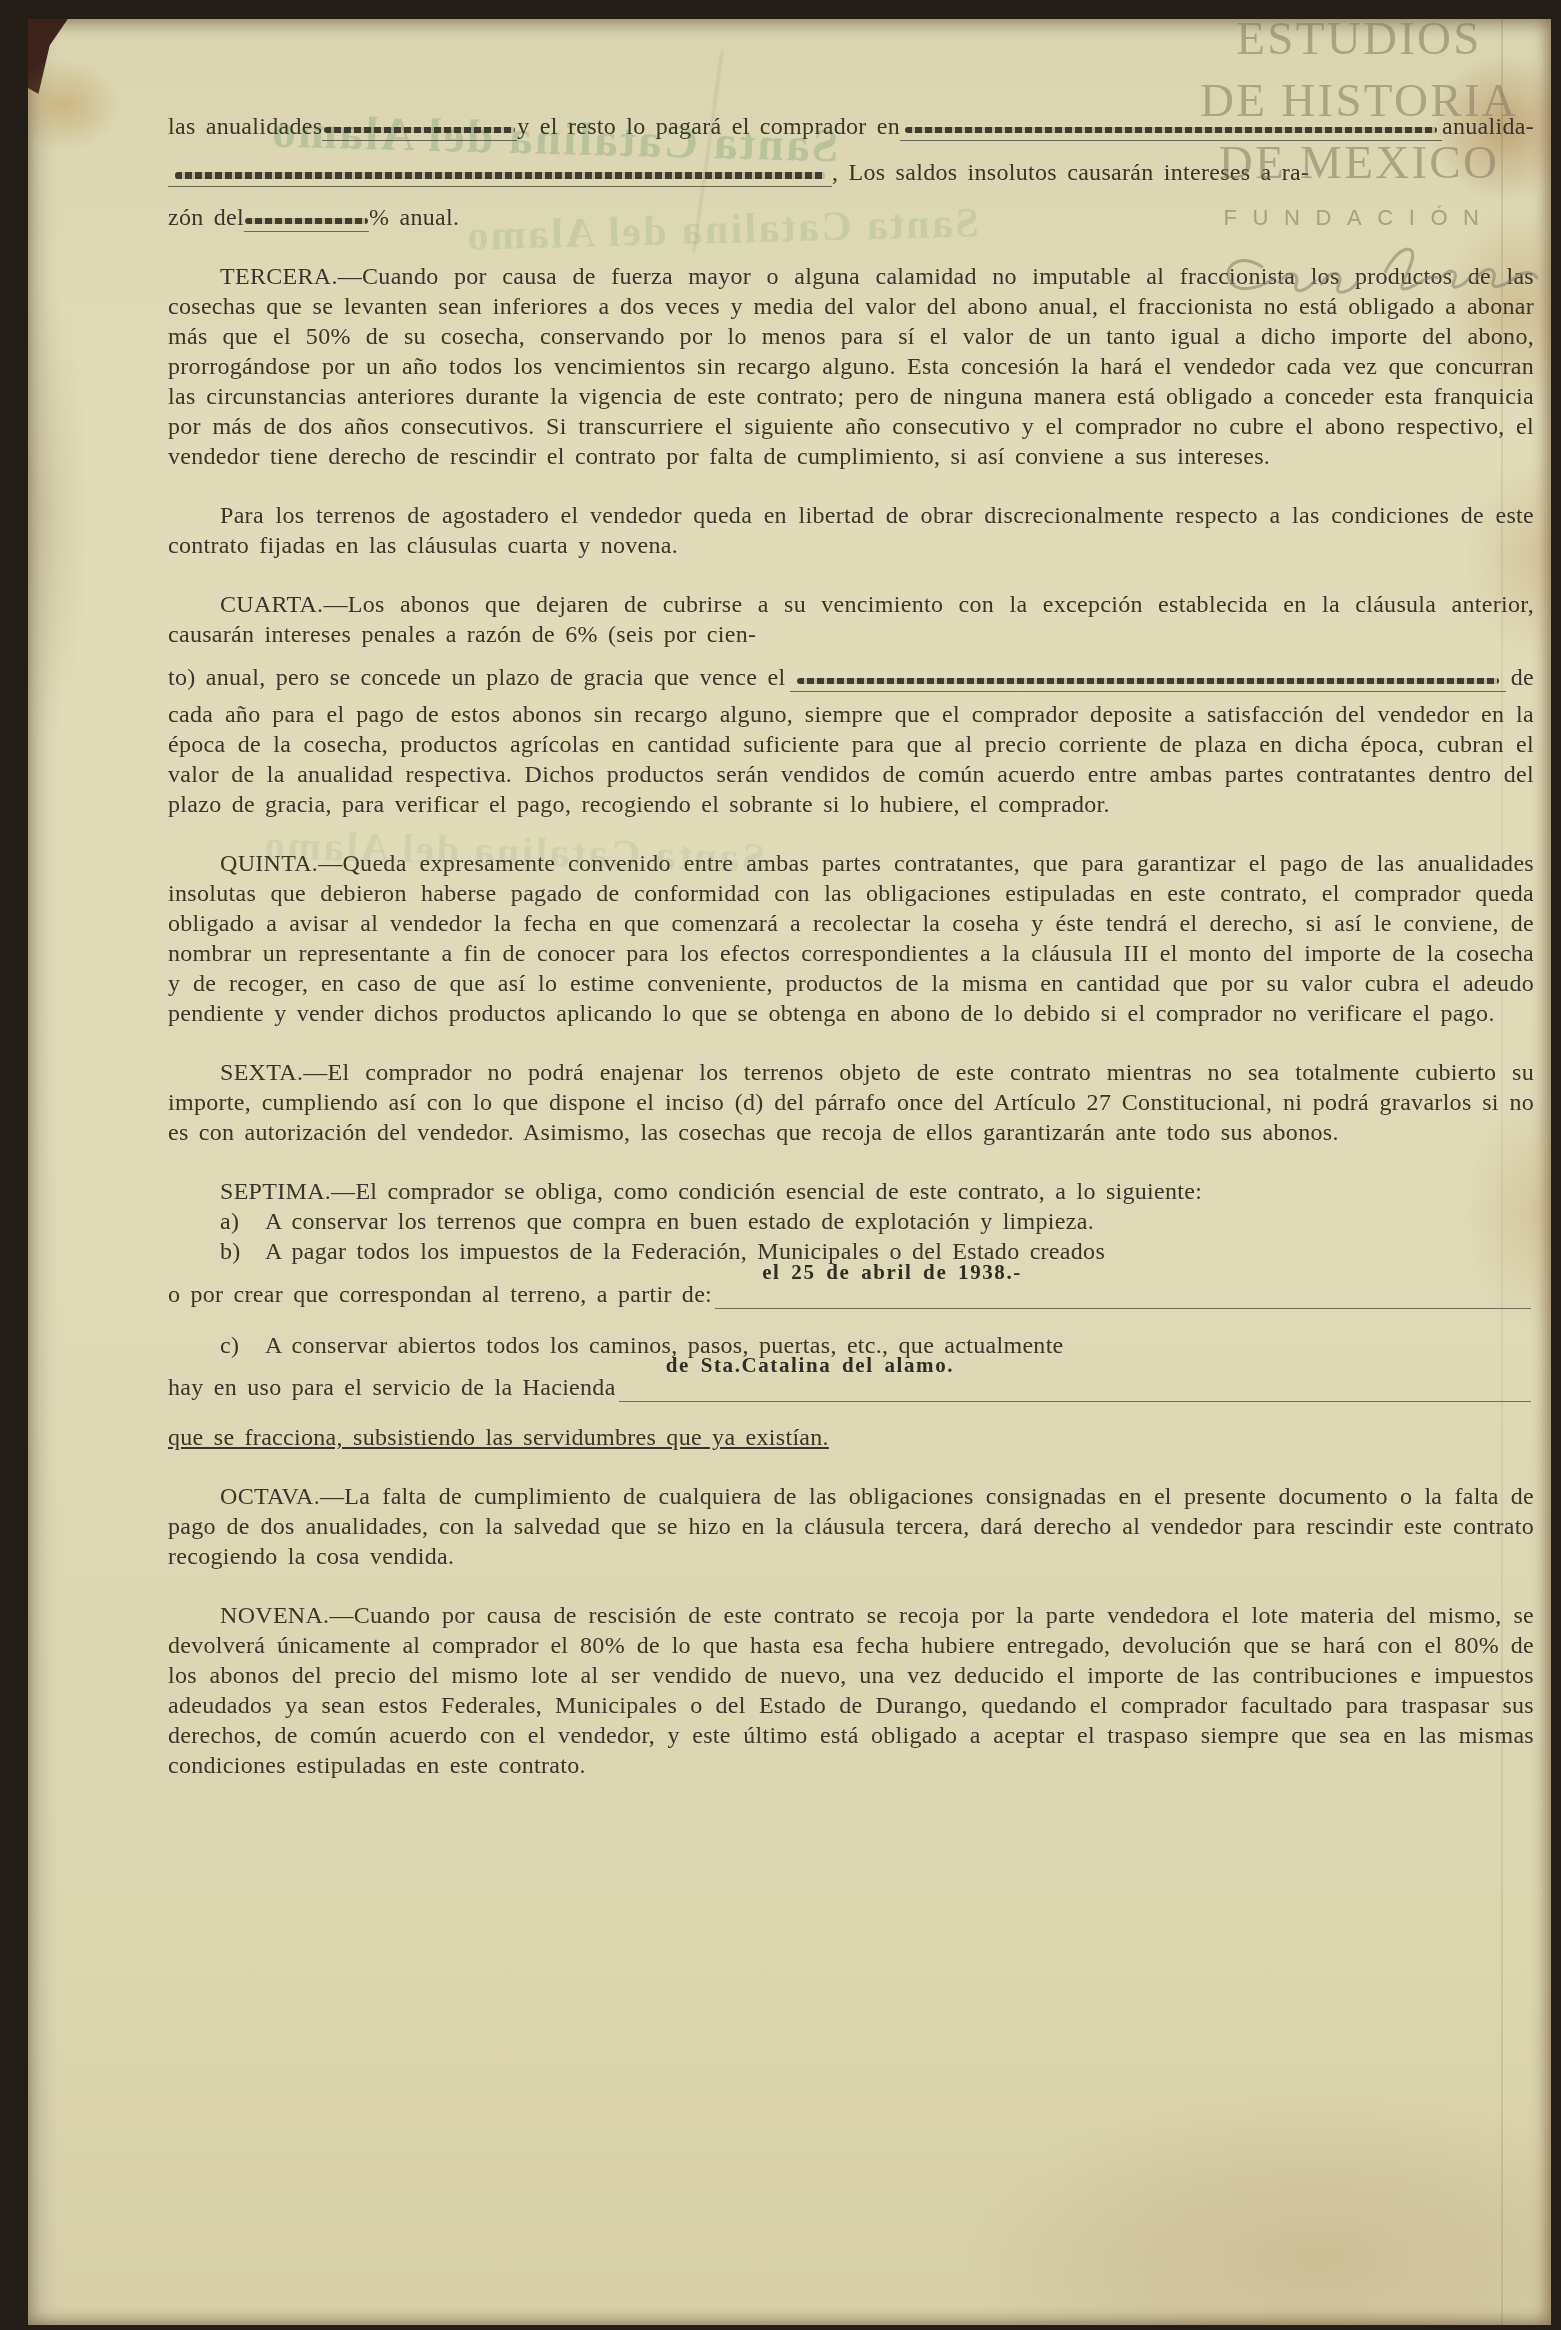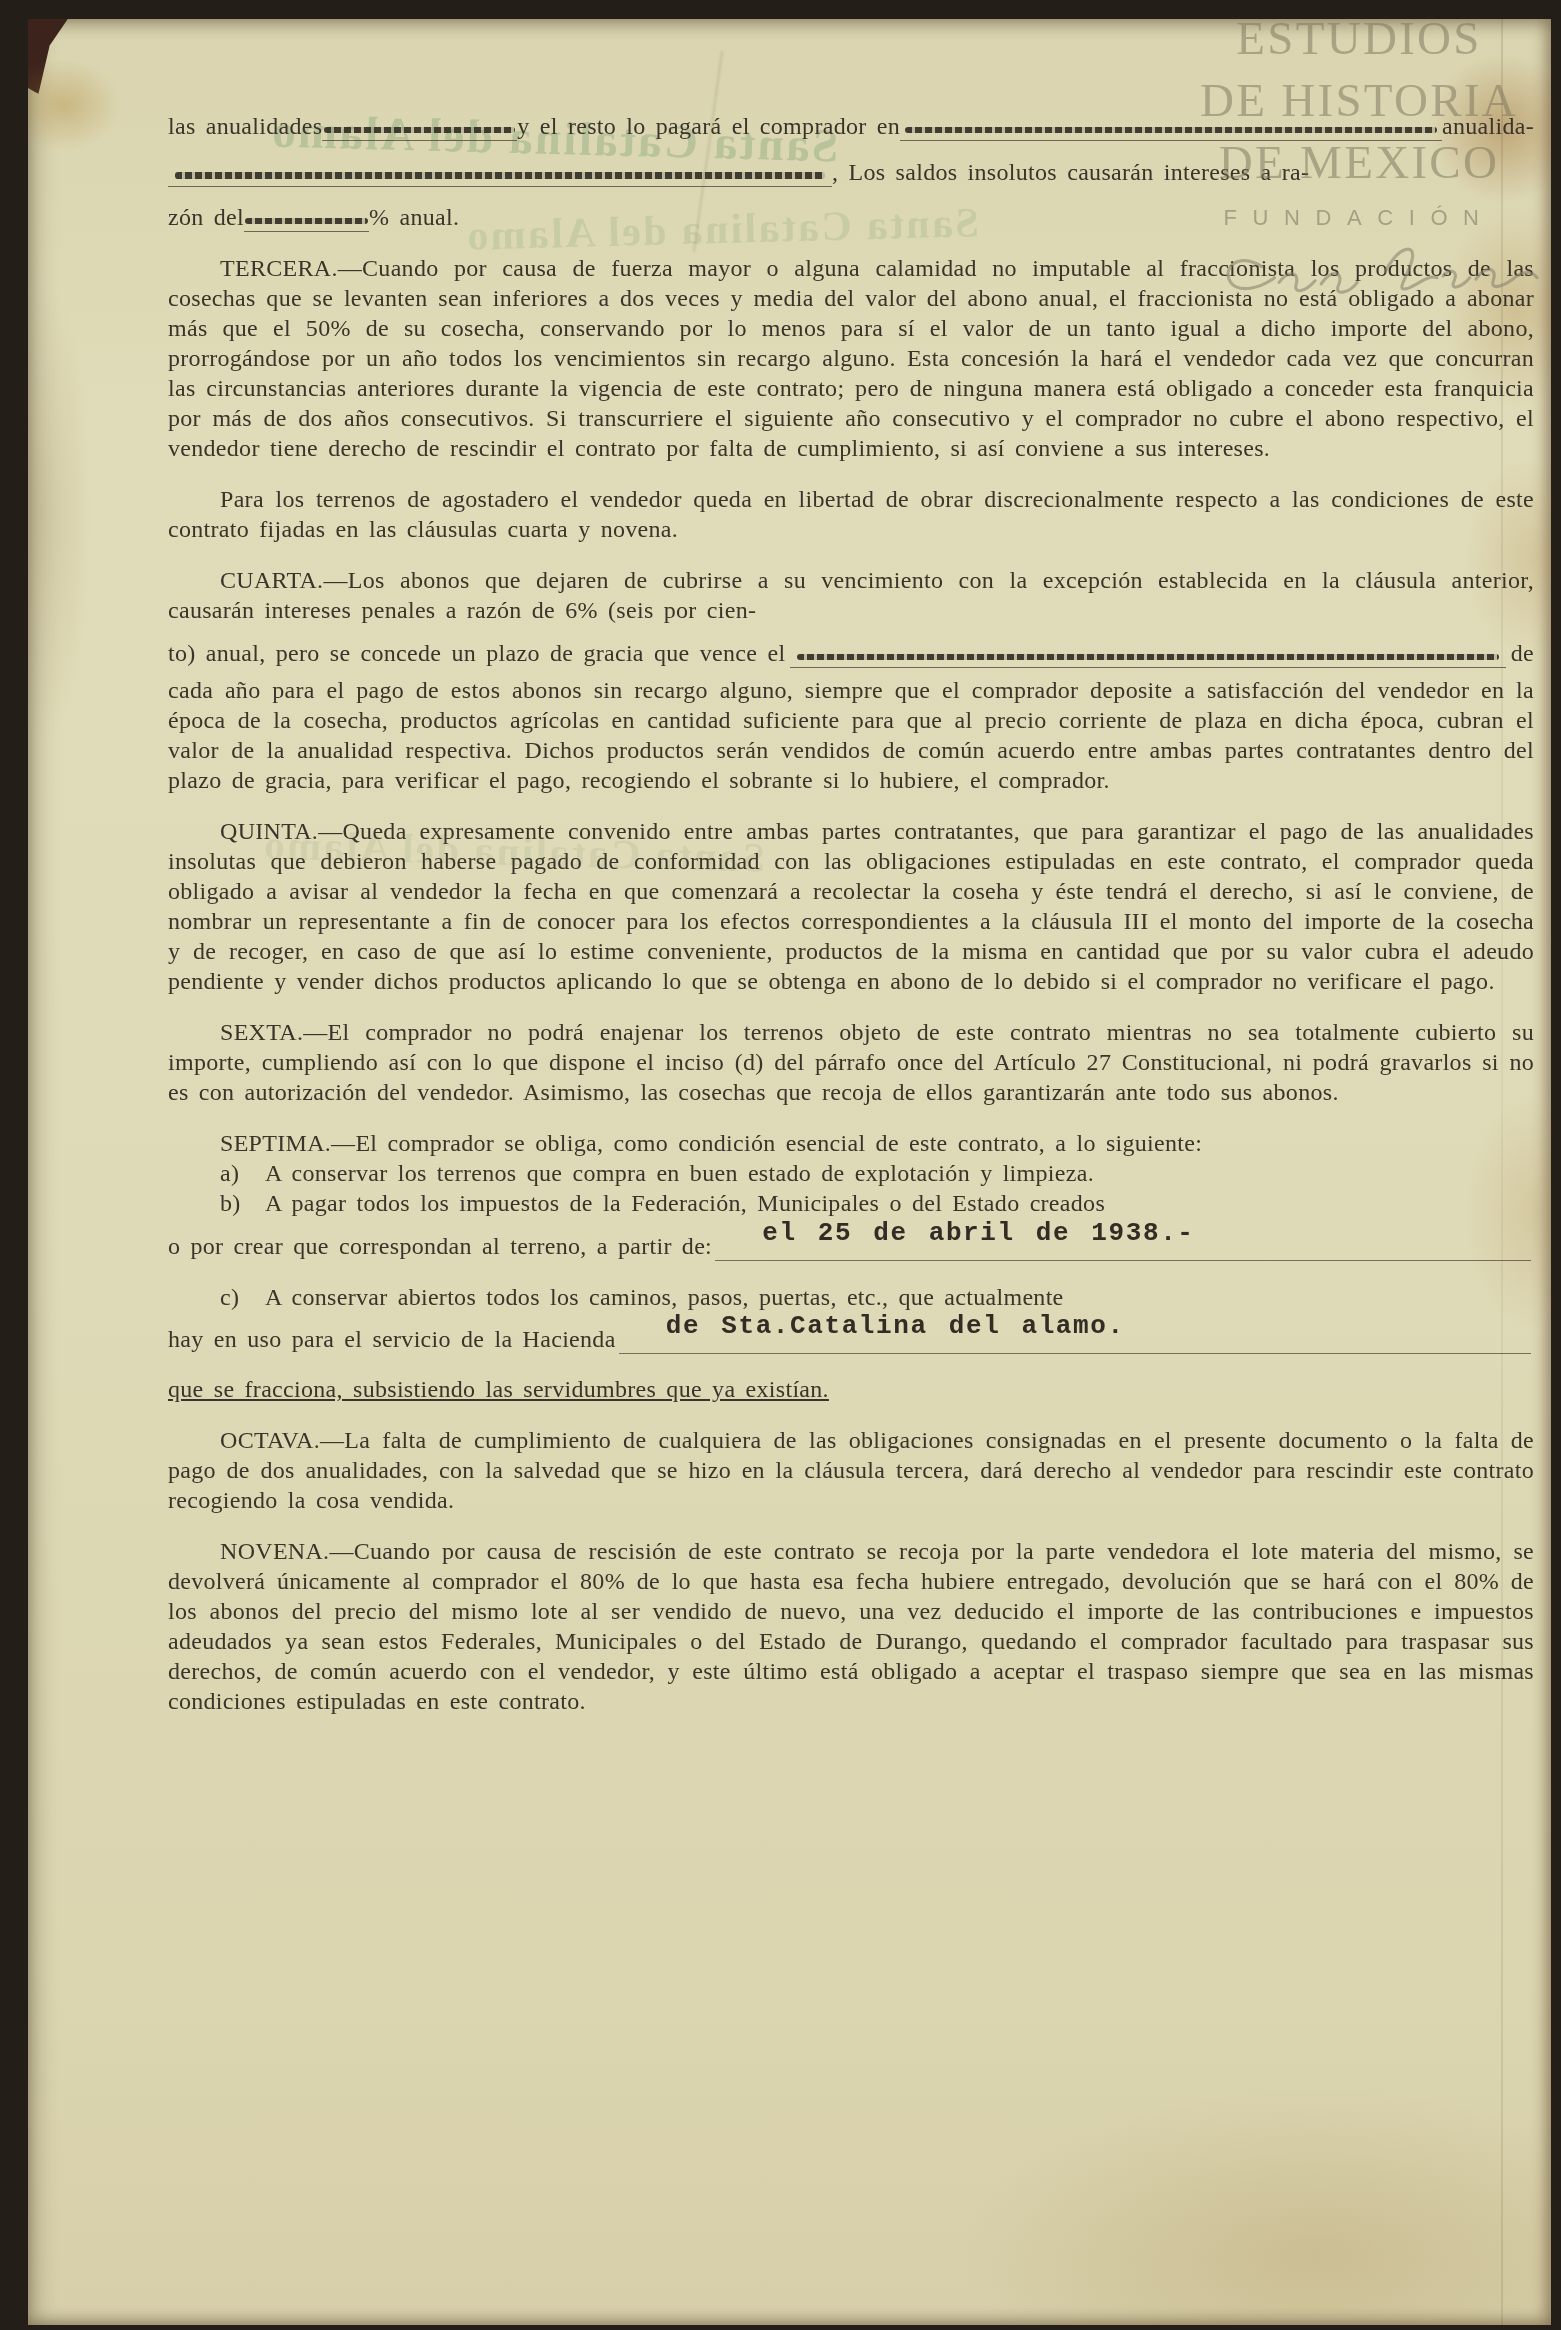--- a/index.html
+++ b/index.html
@@ -63,43 +63,43 @@
     font-family:"Liberation Sans","DejaVu Sans",sans-serif;font-size:22px;
     color:rgba(128,121,99,.60);letter-spacing:15.6px;white-space:nowrap;
   }
   .wm-signature{margin-top:6.2px;margin-left:47px;opacity:.55;}
   
   .content{
     position:absolute;left:140px;top:92px;width:1366px;
     color:#3a342a;font-size:24px;line-height:30px;
     word-spacing:3.9px;letter-spacing:0.3px;z-index:3;
   }
-  .para{text-align:justify;text-indent:52px;margin:21px 0 0 0;}
+  .para{text-align:justify;text-indent:52px;margin:29px 0 0 0;}
   .fline{display:flex;align-items:baseline;margin-bottom:15.6px;white-space:nowrap;}
   .fline .t{flex:0 0 auto;}
   .blank{
     display:inline-block;position:relative;height:20px;align-self:flex-end;
     border-bottom:1.6px solid rgba(72,64,48,.75);flex:0 0 auto;
   }
   .blank.grow{flex:1 1 auto;}
   .strike{
     position:absolute;left:1%;right:1%;bottom:7px;height:6.2px;
     background:repeating-linear-gradient(90deg,rgba(50,46,36,.92) 0 7px,rgba(50,46,36,.18) 7px 10px);
     filter:blur(0.6px);border-radius:3.1px;
   }
   .fillrow{display:flex;align-items:baseline;margin:12.5px 0 7.8px 0;white-space:nowrap;}
   .fillrow .t{flex:0 0 auto;}
   .fillline{
     flex:1 1 auto;border-bottom:1.6px solid rgba(72,64,48,.7);
     position:relative;margin:0 3.1px;height:23.4px;align-self:flex-end;
   }
   .mono{
-    position:absolute;left:47px;bottom:12px;
-    font-family:Liberation Mono, monospace;
-    font-weight:bold;font-size:26px;letter-spacing:1.6px;color:#312d24;white-space:nowrap;
+    position:absolute;left:47px;bottom:21px;
+    font-family:Liberation Serif, serif;
+    font-weight:bold;font-size:21px;letter-spacing:1.6px;color:#312d24;white-space:nowrap;
   }
   .item{padding-left:52px;margin:0;}
   .item .marker{display:inline-block;width:45px;}
   .plain{margin:0;}
   .gap-top{margin-top:21px;}
 </style>
 </head>
 <body>
 
 <div class="scan">

